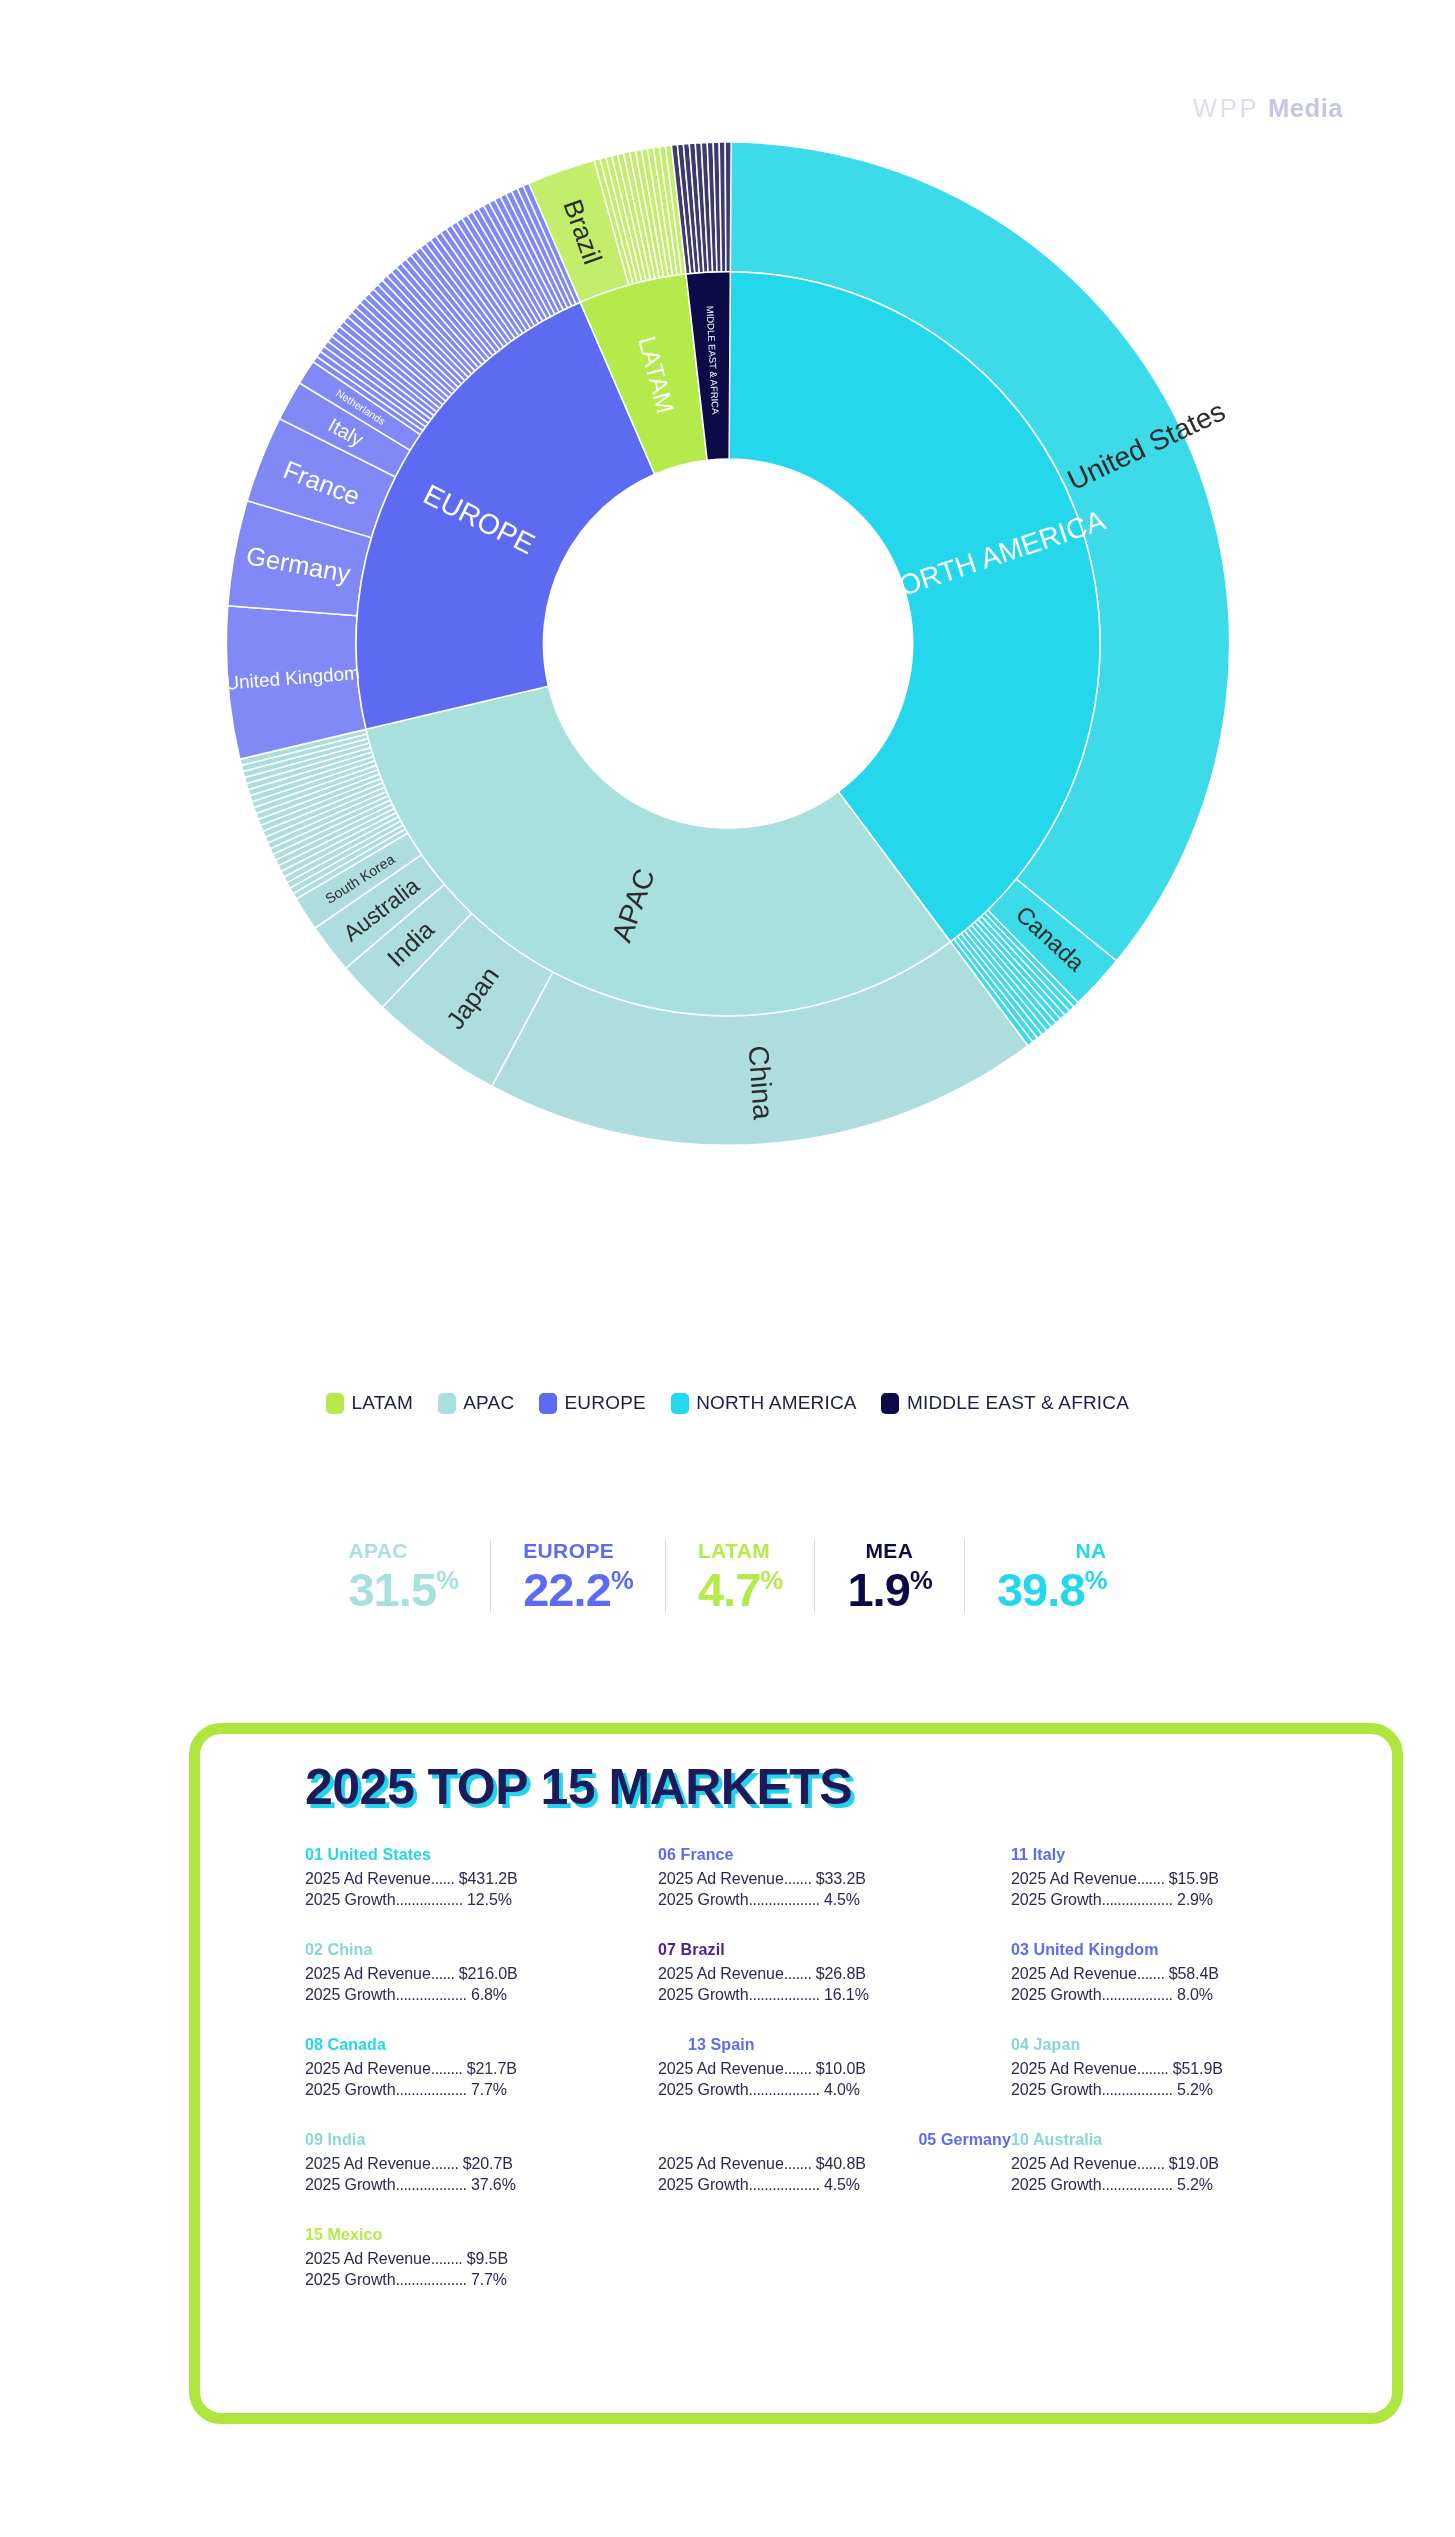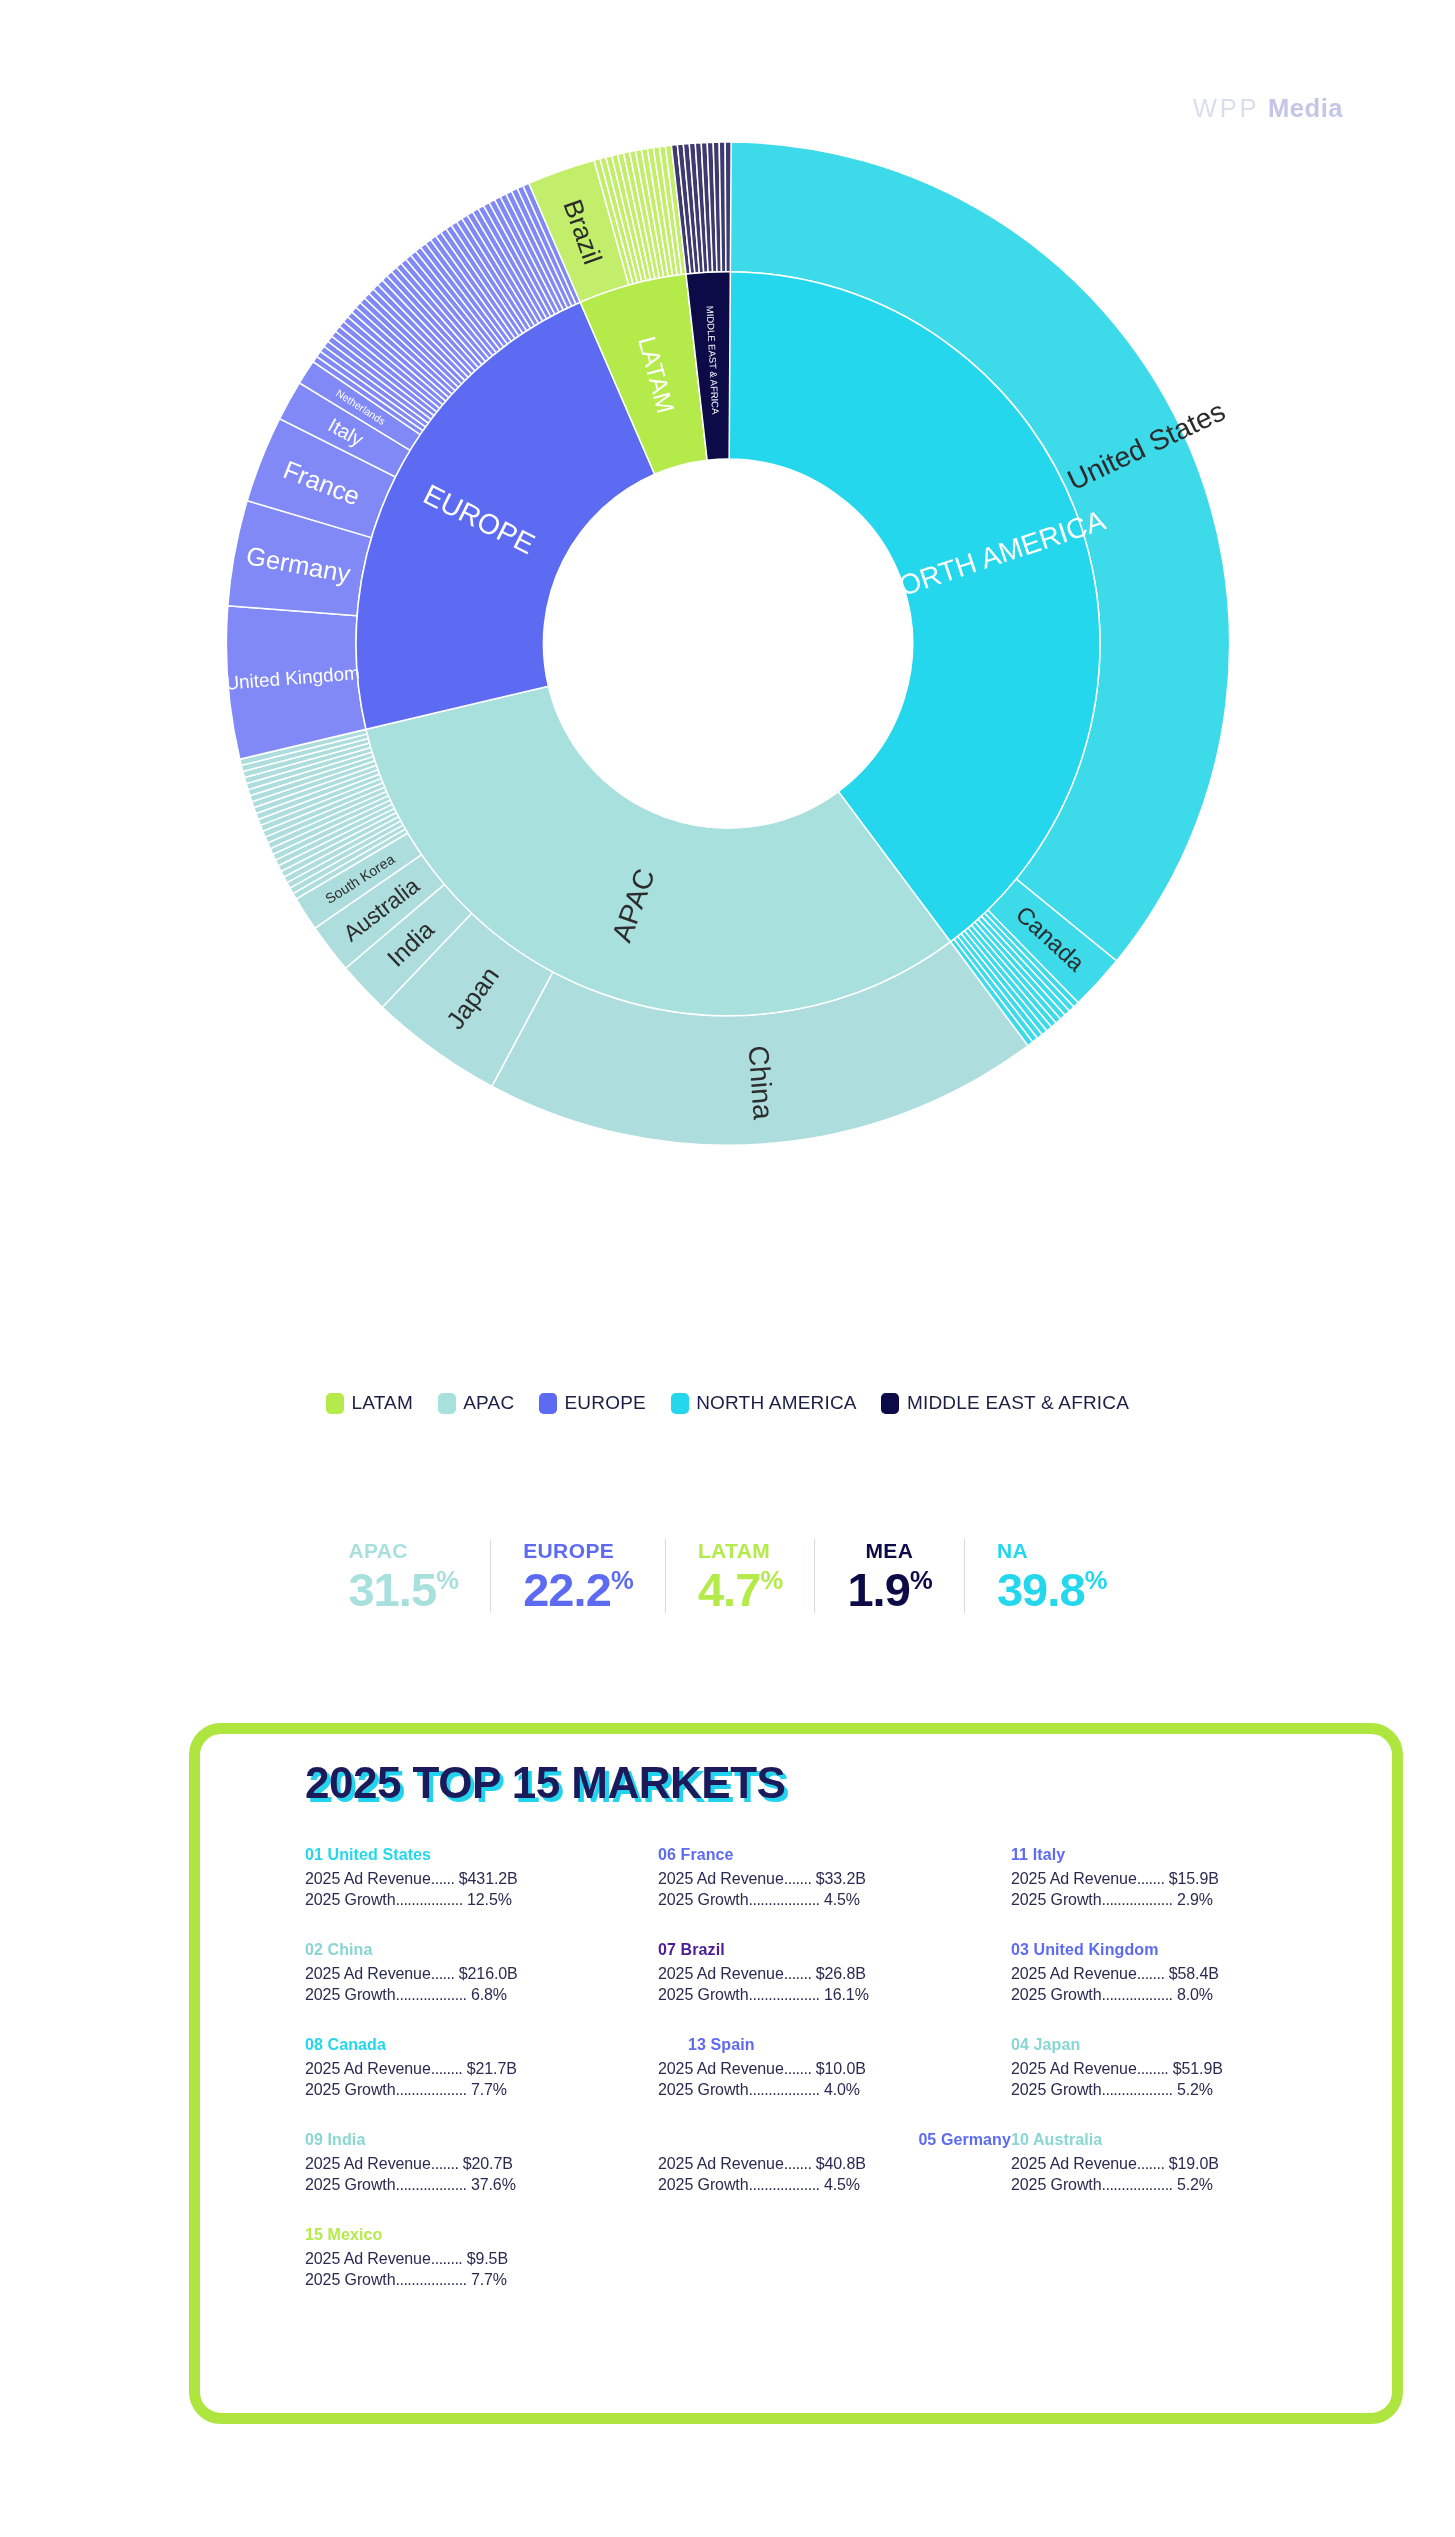--- a/index.html
+++ b/index.html
@@ -41,41 +41,41 @@
     font-family: "Liberation Sans", sans-serif;
   }
 
   
   .stats {
     position: absolute; top: 1539px; left: 0; width: 1455px;
     display: flex; justify-content: center; align-items: stretch;
   }
   .stat { padding: 0 32px; display: flex; flex-direction: column; justify-content: flex-end;
           border-right: 0.9px solid #d8dbe6; min-width: 112px; }
-  .stat:last-child { border-right: none; }
+  .stat:last-child { border-right: none; text-align: right; }
   .stat-label { font-size: 21px; font-weight: 700; letter-spacing: 0.4px; margin-bottom: 2.8px; }
   .stat-value { font-size: 47px; font-weight: 800; line-height: 1.0; letter-spacing: -0.9px; }
   .stat-value sup { font-size: 25.6px; font-weight: 800; vertical-align: super; line-height: 0; }
 
   
   .panel-frame {
     position: absolute; left: 189px; top: 1723px;
     width: 1214px; height: 701px;
     border: 11.4px solid #aee63f; border-radius: 32px;
     background: transparent;
   }
   .panel-card {
     position: absolute; left: 203px; top: 1740px;
     width: 1172px; height: 648px;
     background: #ffffff; border-radius: 21px;
     box-shadow: 0 0 0 0 rgba(0,0,0,0);
   }
   .panel-title {
     position: absolute; left: 305px; top: 1758px;
-    font-size: 44px; font-weight: 800; letter-spacing: -0.5px;
+    font-size: 50px; font-weight: 800; letter-spacing: -0.5px;
     color: #1b1b5c;
     text-shadow: 3.8px 3.8px 0 #22d3ee;
     font-family: "Liberation Sans", sans-serif;
   }
   .markets {
     position: absolute; left: 305px; top: 1846px;
     width: 1060px;
     display: grid; grid-template-columns: 353px 353px 353px;
     column-gap: 0; row-gap: 30px;
   }

